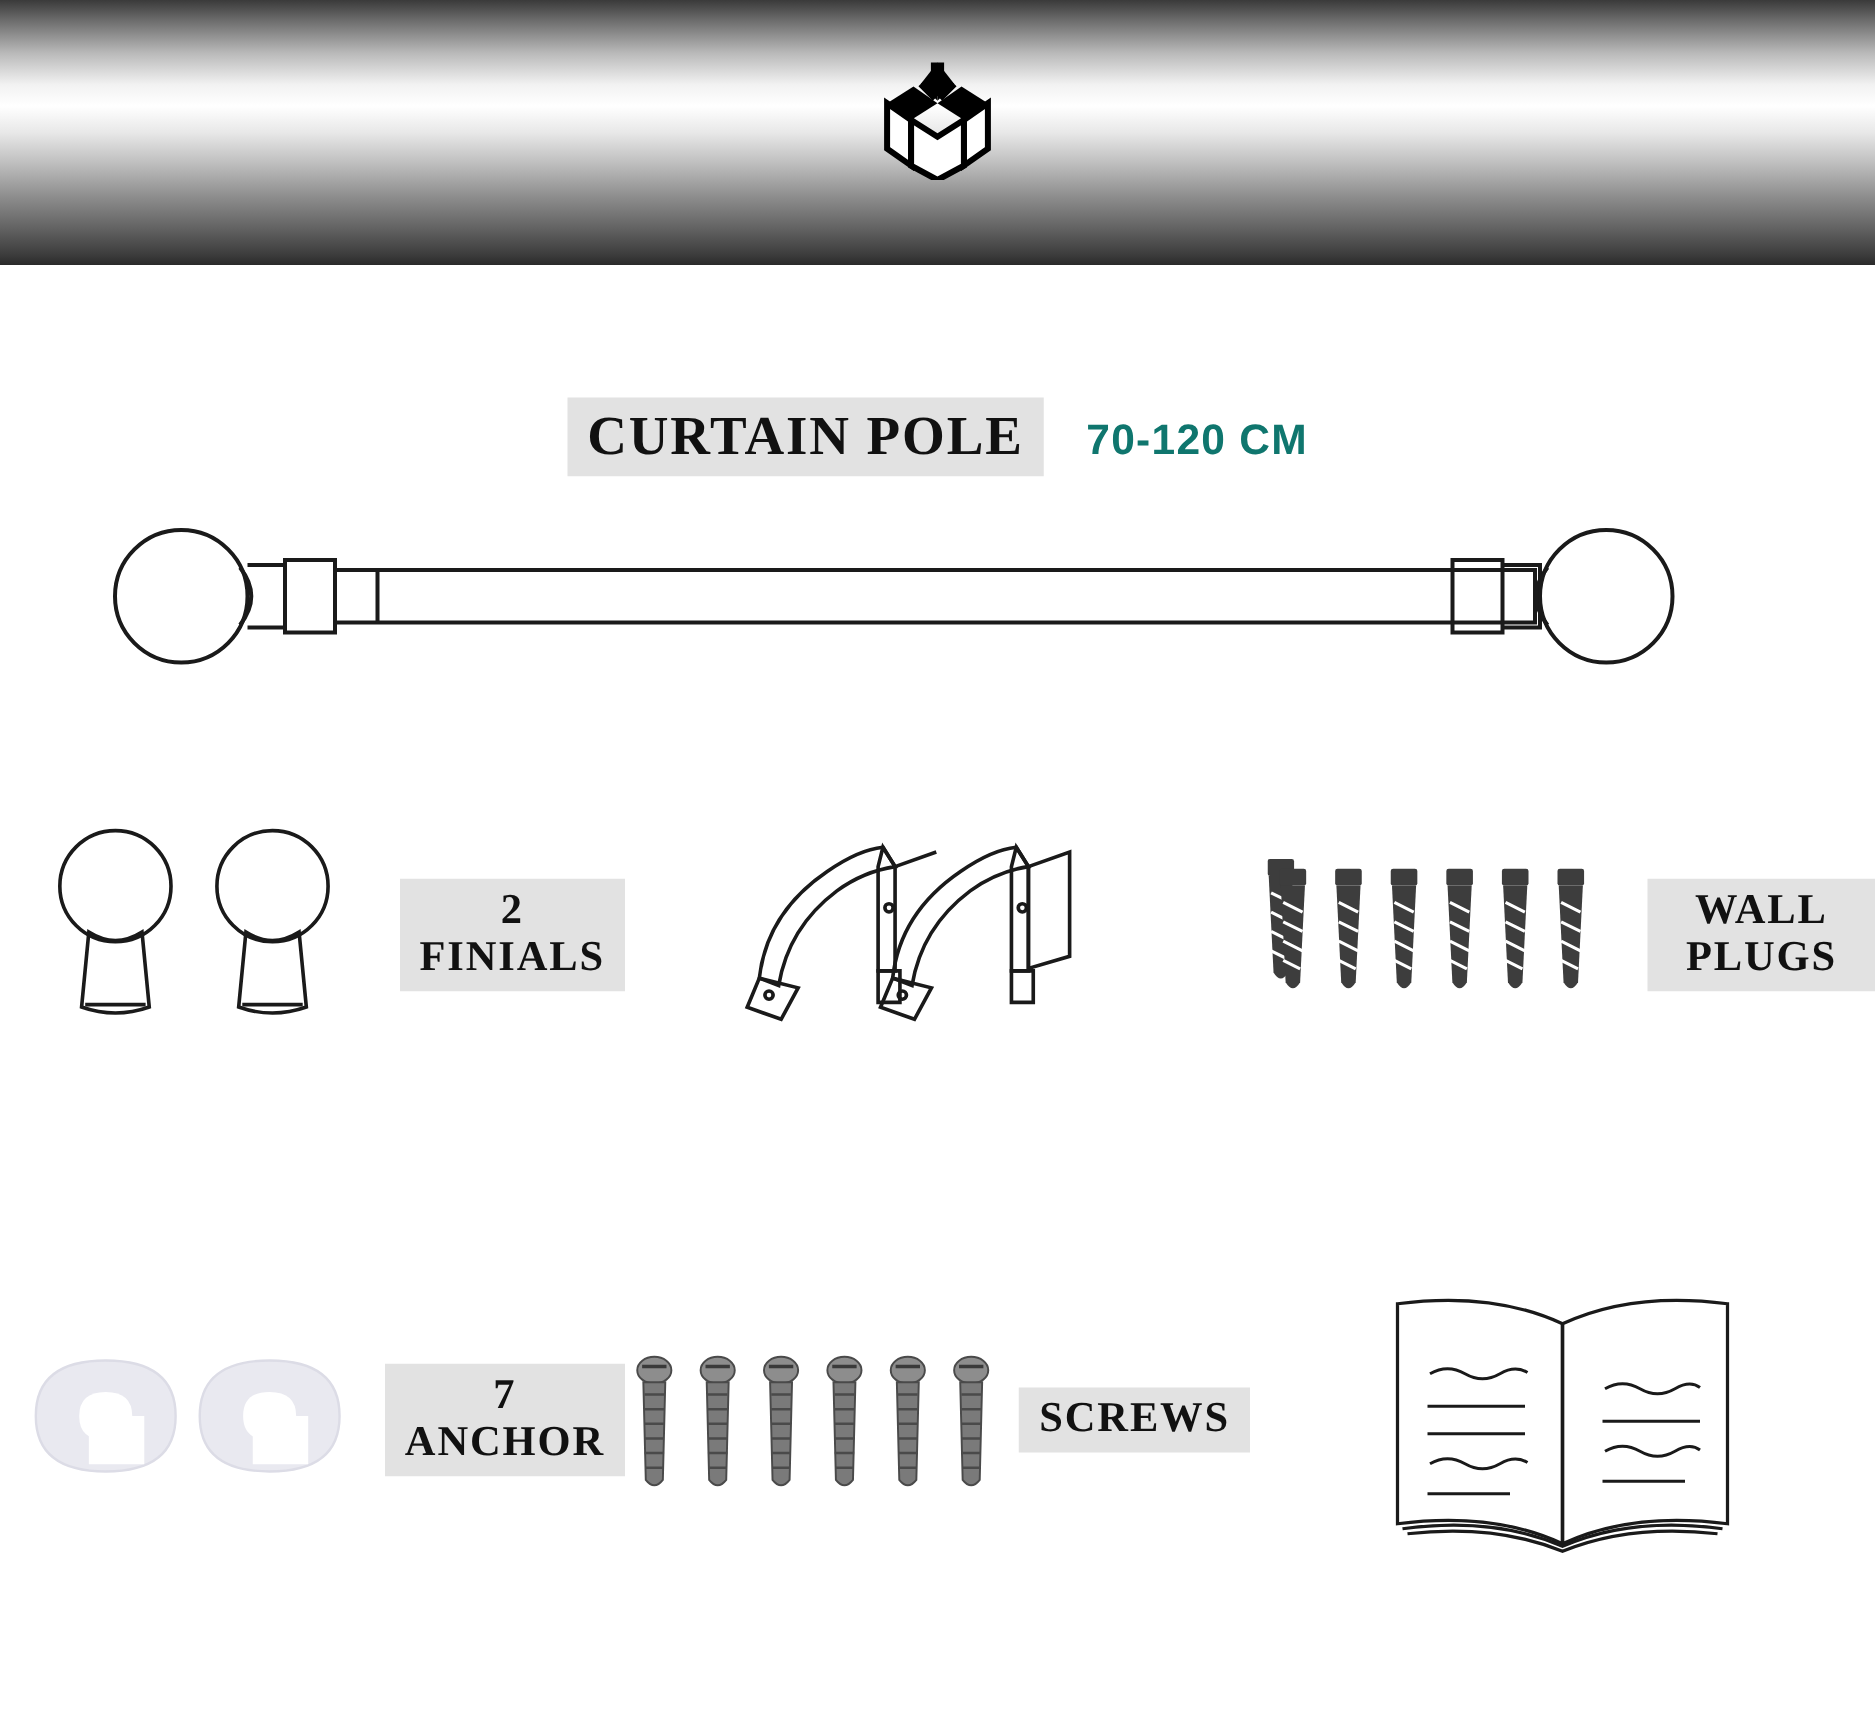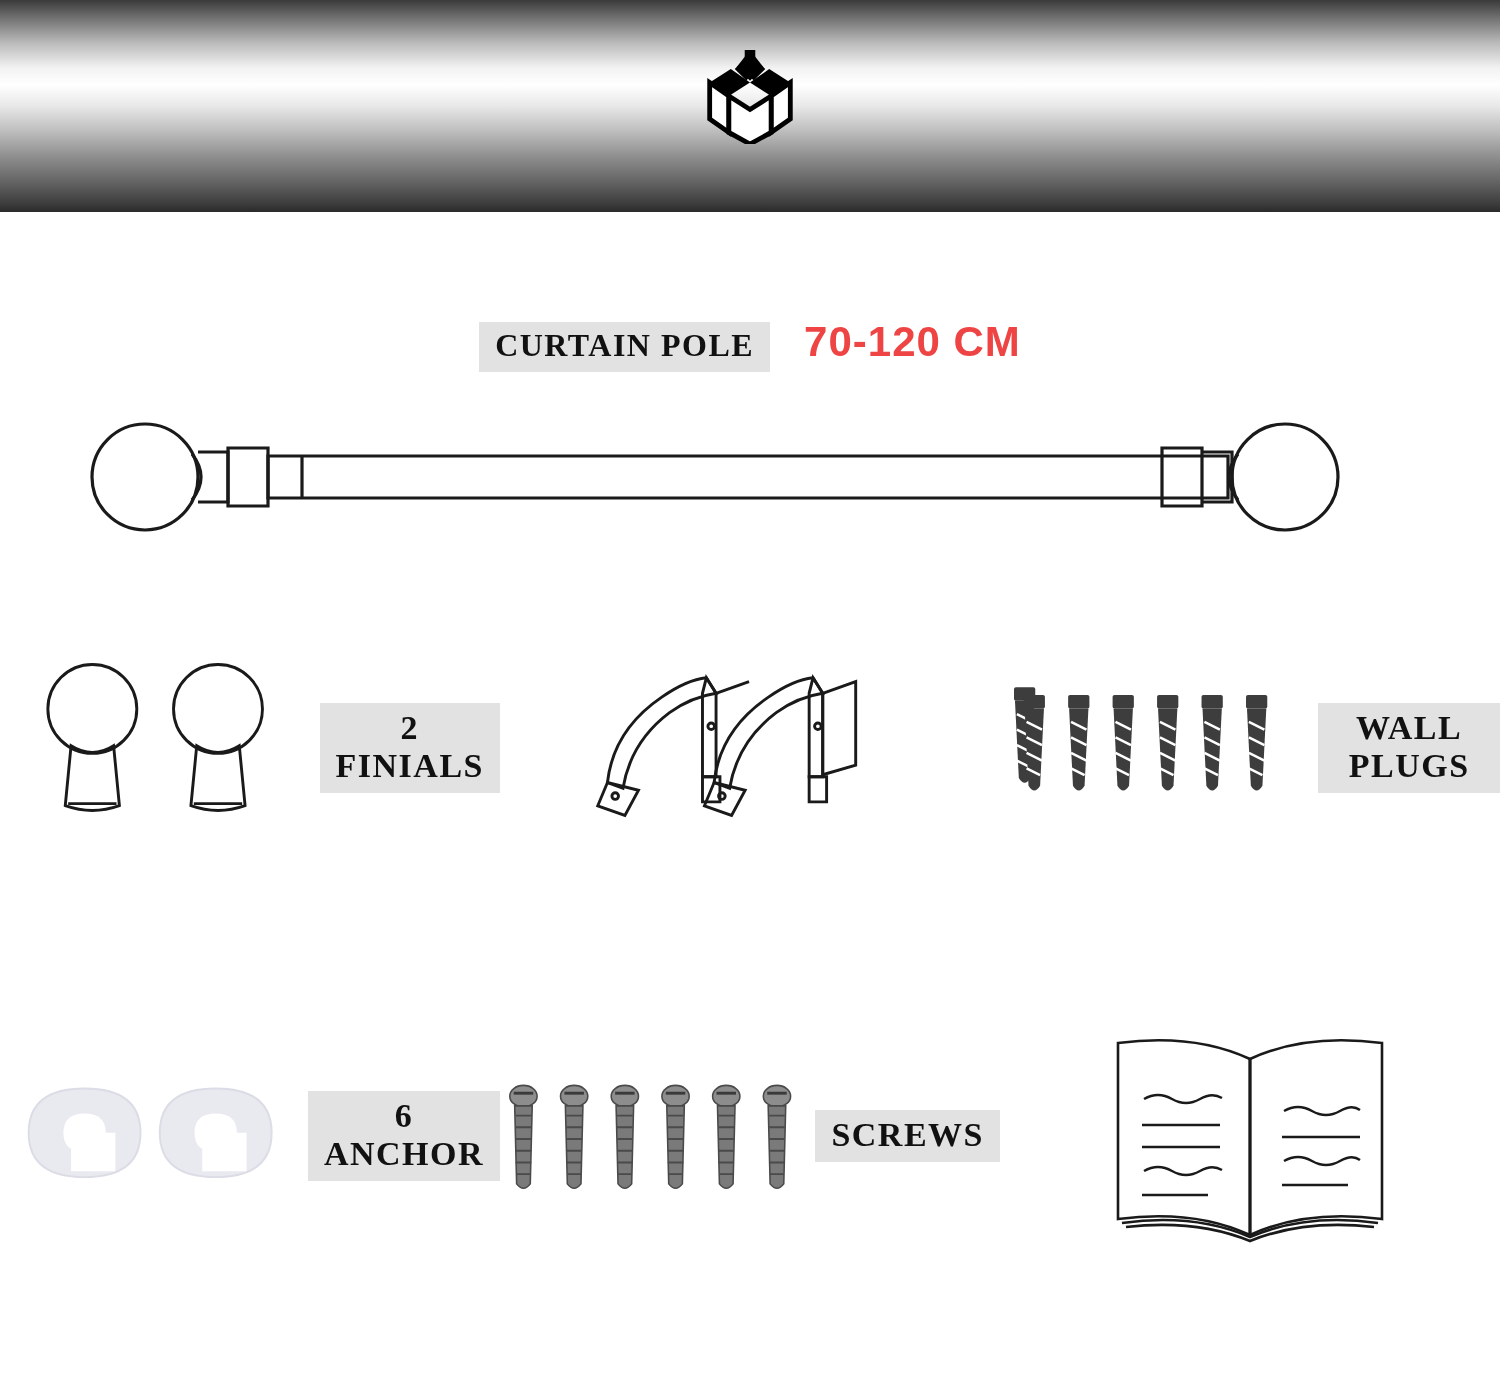--- a/index.html
+++ b/index.html
@@ -75,27 +75,27 @@
   .pole-head {
     position: absolute;
     left: 0;
     top: 318px;
     width: 1500px;
     display: flex;
     justify-content: center;
     align-items: baseline;
     gap: 34px;
   }
-  .pole-head .chip { font-size: 32px; }
+  .pole-head .chip { font-size: 44px; }
   .pole-size {
     font-family: "Liberation Sans", sans-serif;
     font-weight: bold;
-    font-size: 42px;
+    font-size: 34px;
     letter-spacing: 1px;
-    color: #ef4444;
+    color: #0f766e;
   }
   .pole-art {
     position: absolute;
     left: 70px;
     top: 412px;
     width: 1290px;
     height: 130px;
   }
 
   
@@ -259,21 +259,21 @@
         <g fill="#e9e9f0" stroke="#dcdce6" stroke-width="2">
           <path d="M20 62 q0 -46 58 -46 q58 0 58 46 q0 46 -58 46 q-58 0 -58 -46 z"></path>
           <path d="M56 62 q0 -20 22 -20 q22 0 22 20 q0 20 -22 20 q-22 0 -22 -20 z" fill="#ffffff" stroke="none"></path>
           <path d="M64 62 h46 v40 h-46 z" fill="#ffffff" stroke="none"></path>
           <path d="M156 62 q0 -46 58 -46 q58 0 58 46 q0 46 -58 46 q-58 0 -58 -46 z"></path>
           <path d="M192 62 q0 -20 22 -20 q22 0 22 20 q0 20 -22 20 q-22 0 -22 -20 z" fill="#ffffff" stroke="none"></path>
           <path d="M200 62 h46 v40 h-46 z" fill="#ffffff" stroke="none"></path>
         </g>
       </svg>
     </div>
-    <span class="chip">6 ANCHOR</span>
+    <span class="chip">7 ANCHOR</span>
   </div>
 
   <div class="cell cell-r2">
     <div class="art">
       <svg viewBox="0 0 320 130" width="312" height="128" aria-hidden="true">
         <defs>
           <g id="screw">
             <ellipse cx="14" cy="12" rx="14" ry="11" fill="#8d8d8d" stroke="#4a4a4a" stroke-width="1.6"></ellipse>
             <path d="M4 9 h20" stroke="#3a3a3a" stroke-width="3"></path>
             <path d="M5 22 h18 l-2 80 q-7 9 -14 0 z" fill="#7a7a7a" stroke="#4a4a4a" stroke-width="1.6"></path>

